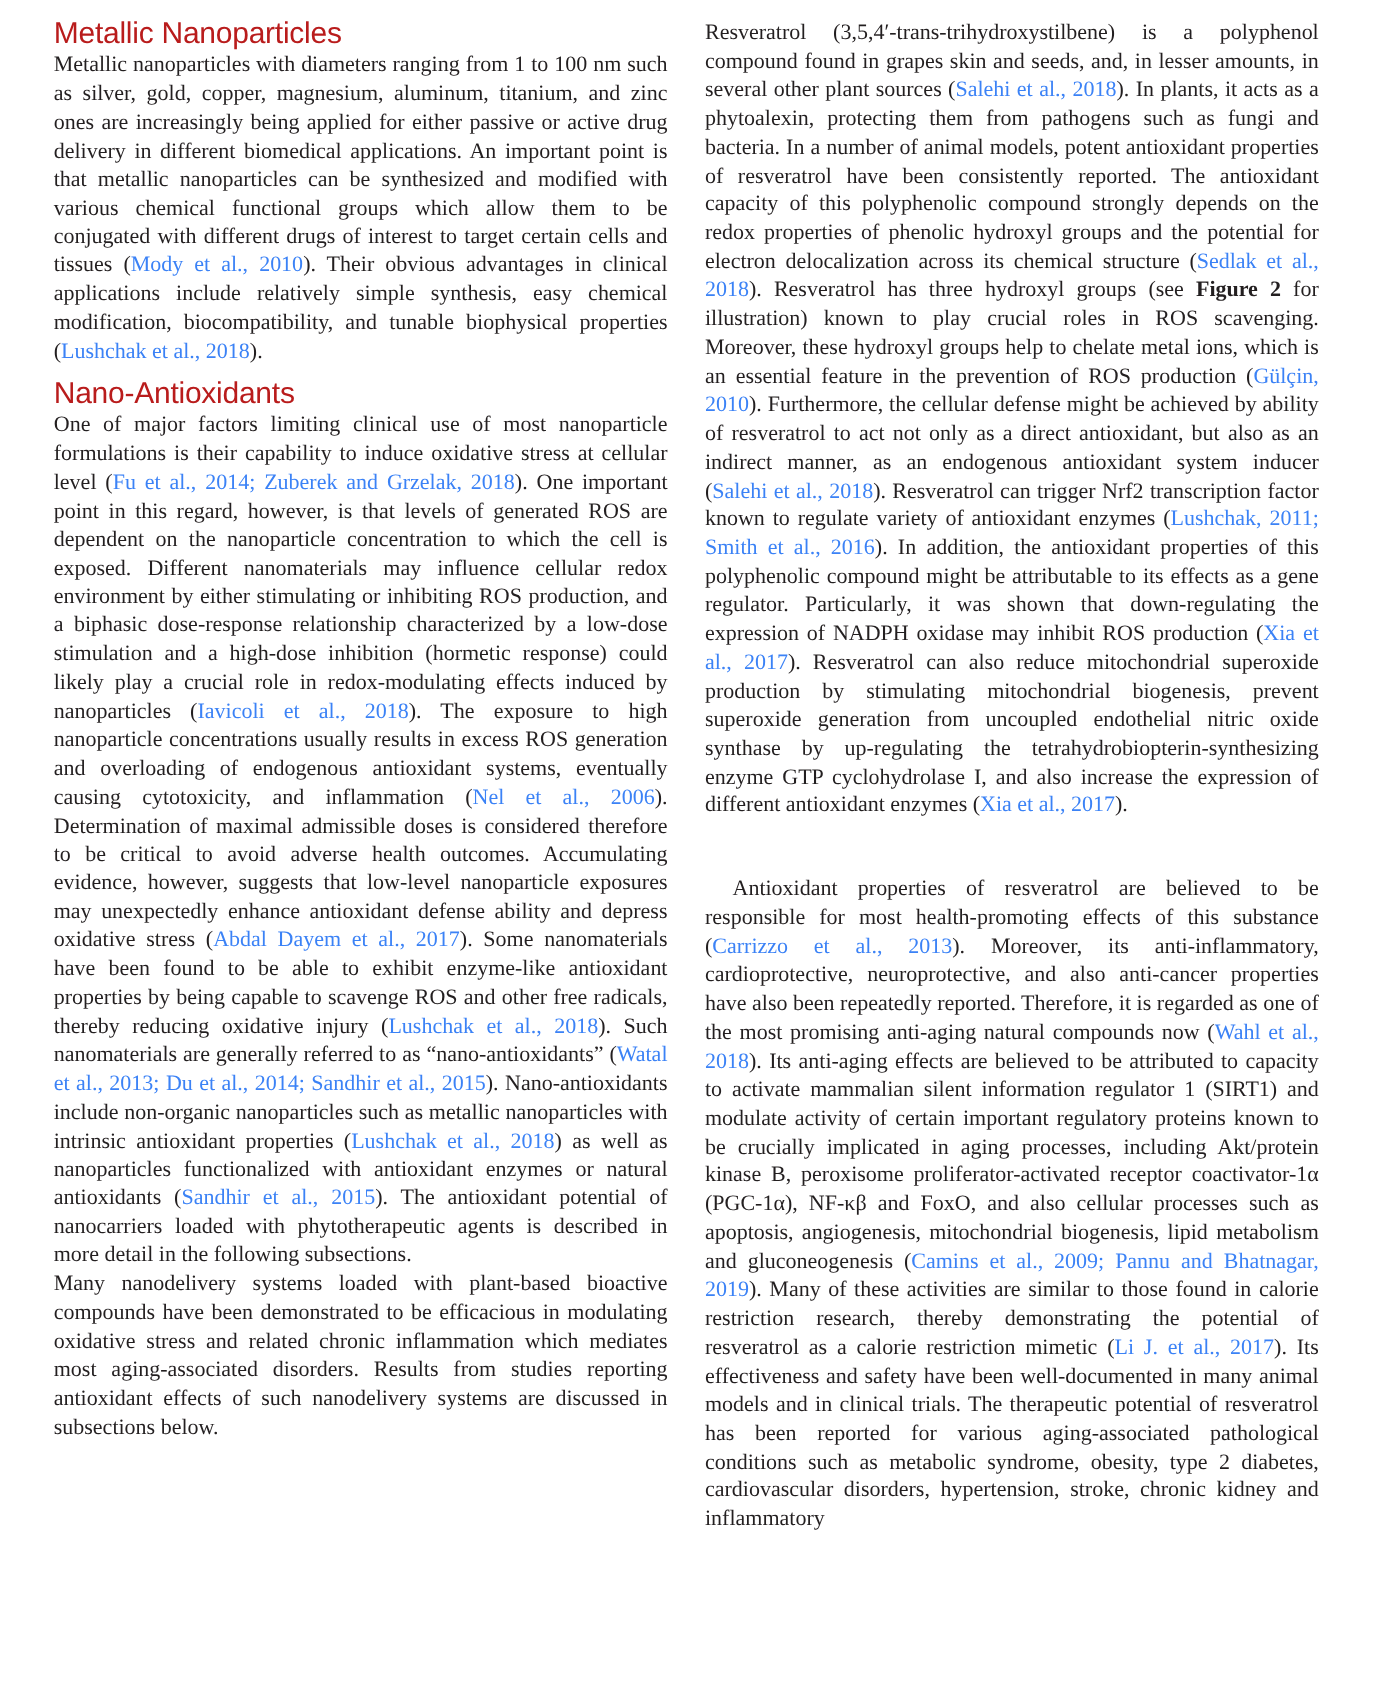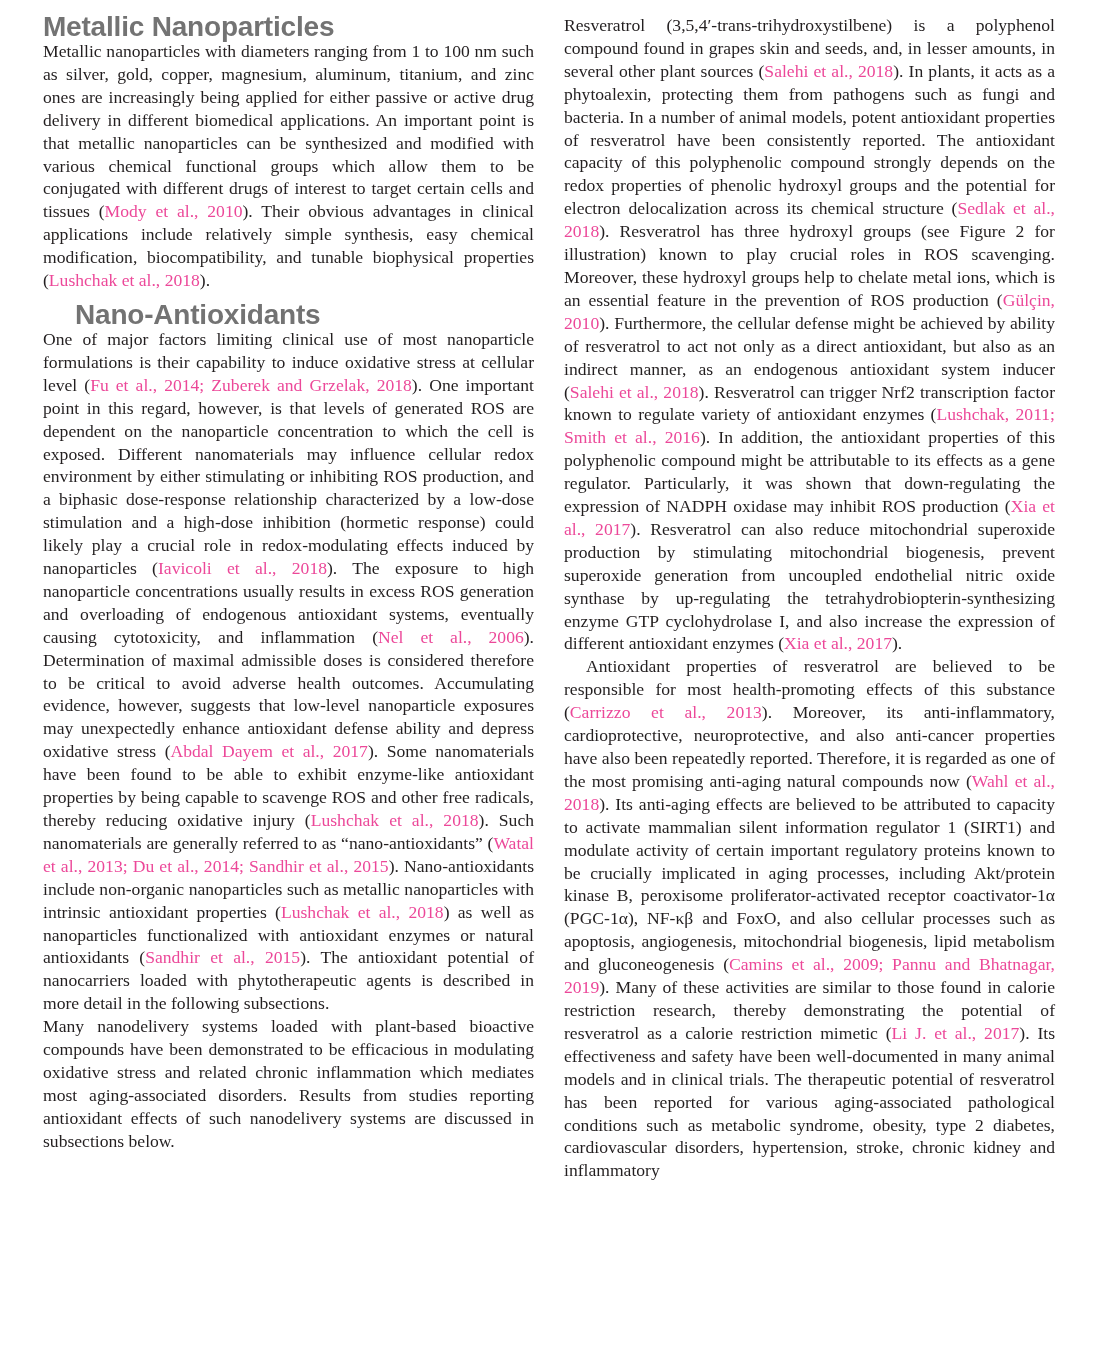--- a/index.html
+++ b/index.html
@@ -2,40 +2,40 @@
 <html><head>
 <meta charset="utf-8">
 <style>
   html, body { margin: 0; padding: 0; background: #ffffff; }
   body { width: 1100px; height: 1359px; position: relative; overflow: hidden; color: #231f20; }
   .col { position: absolute; top: 14px; }
   .col-left { left: 43px; width: 491px; }
   .col-right { left: 564px; width: 491px; }
   h2 {
     font-family: "Liberation Sans", "DejaVu Sans", sans-serif;
-    font-weight: bold;
-    font-size: 28px;
+    font-weight: normal;
+    font-size: 24px;
     line-height: 26px;
     margin: 0;
-    color: #737373;
+    color: #b91c1c;
     letter-spacing: -0.2px;
   }
-  h2.sec-gap { margin-top: 10px; margin-left: 32px; }
+  h2.sec-gap { margin-top: 10px; }
   h2.sec-gap2 { margin-top: 13px; }
   p {
     font-family: "Liberation Serif", "DejaVu Serif", serif;
     font-size: 17.6px;
     line-height: 22.9px;
     margin: 0;
     text-align: justify;
     hyphens: none;
   }
-  p.indent { text-indent: 22px; }
-  .cite { color: #ec4899; }
-  .ref-bold { font-weight: normal; }
+  p.indent { text-indent: 22px; margin-top: 44px; }
+  .cite { color: #3b82f6; }
+  .ref-bold { font-weight: bold; }
 </style>
 </head>
 <body>
 
 <div class="col col-left">
   <h2>Metallic Nanoparticles</h2>
   <p><span>Metallic nanoparticles with diameters ranging from 1 to 100 nm such as silver, gold, copper, magnesium, aluminum, titanium, and zinc ones are increasingly being applied for either passive or active drug delivery in different biomedical applications. An important point is that metallic nanoparticles can be synthesized and modified with various chemical functional groups which allow them to be conjugated with different drugs of interest to target certain cells and tissues (</span><a class="cite">Mody et al., 2010</a><span>). Their obvious advantages in clinical applications include relatively simple synthesis, easy chemical modification, biocompatibility, and tunable biophysical properties (</span><a class="cite">Lushchak et al., 2018</a><span>).</span></p>
 
   <h2 class="sec-gap">Nano-Antioxidants</h2>
   <p><span>One of major factors limiting clinical use of most nanoparticle formulations is their capability to induce oxidative stress at cellular level (</span><a class="cite">Fu et al., 2014; Zuberek and Grzelak, 2018</a><span>). One important point in this regard, however, is that levels of generated ROS are dependent on the nanoparticle concentration to which the cell is exposed. Different nanomaterials may influence cellular redox environment by either stimulating or inhibiting ROS production, and a biphasic dose-response relationship characterized by a low-dose stimulation and a high-dose inhibition (hormetic response) could likely play a crucial role in redox-modulating effects induced by nanoparticles (</span><a class="cite">Iavicoli et al., 2018</a><span>). The exposure to high nanoparticle concentrations usually results in excess ROS generation and overloading of endogenous antioxidant systems, eventually causing cytotoxicity, and inflammation (</span><a class="cite">Nel et al., 2006</a><span>). Determination of maximal admissible doses is considered therefore to be critical to avoid adverse health outcomes. Accumulating evidence, however, suggests that low-level nanoparticle exposures may unexpectedly enhance antioxidant defense ability and depress oxidative stress (</span><a class="cite">Abdal Dayem et al., 2017</a><span>). Some nanomaterials have been found to be able to exhibit enzyme-like antioxidant properties by being capable to scavenge ROS and other free radicals, thereby reducing oxidative injury (</span><a class="cite">Lushchak et al., 2018</a><span>). Such nanomaterials are generally referred to as “nano-antioxidants” (</span><a class="cite">Watal et al., 2013; Du et al., 2014; Sandhir et al., 2015</a><span>). Nano-antioxidants include non-organic nanoparticles such as metallic nanoparticles with intrinsic antioxidant properties (</span><a class="cite">Lushchak et al., 2018</a><span>) as well as nanoparticles functionalized with antioxidant enzymes or natural antioxidants (</span><a class="cite">Sandhir et al., 2015</a><span>). The antioxidant potential of nanocarriers loaded with phytotherapeutic agents is described in more detail in the following subsections.</span></p>

